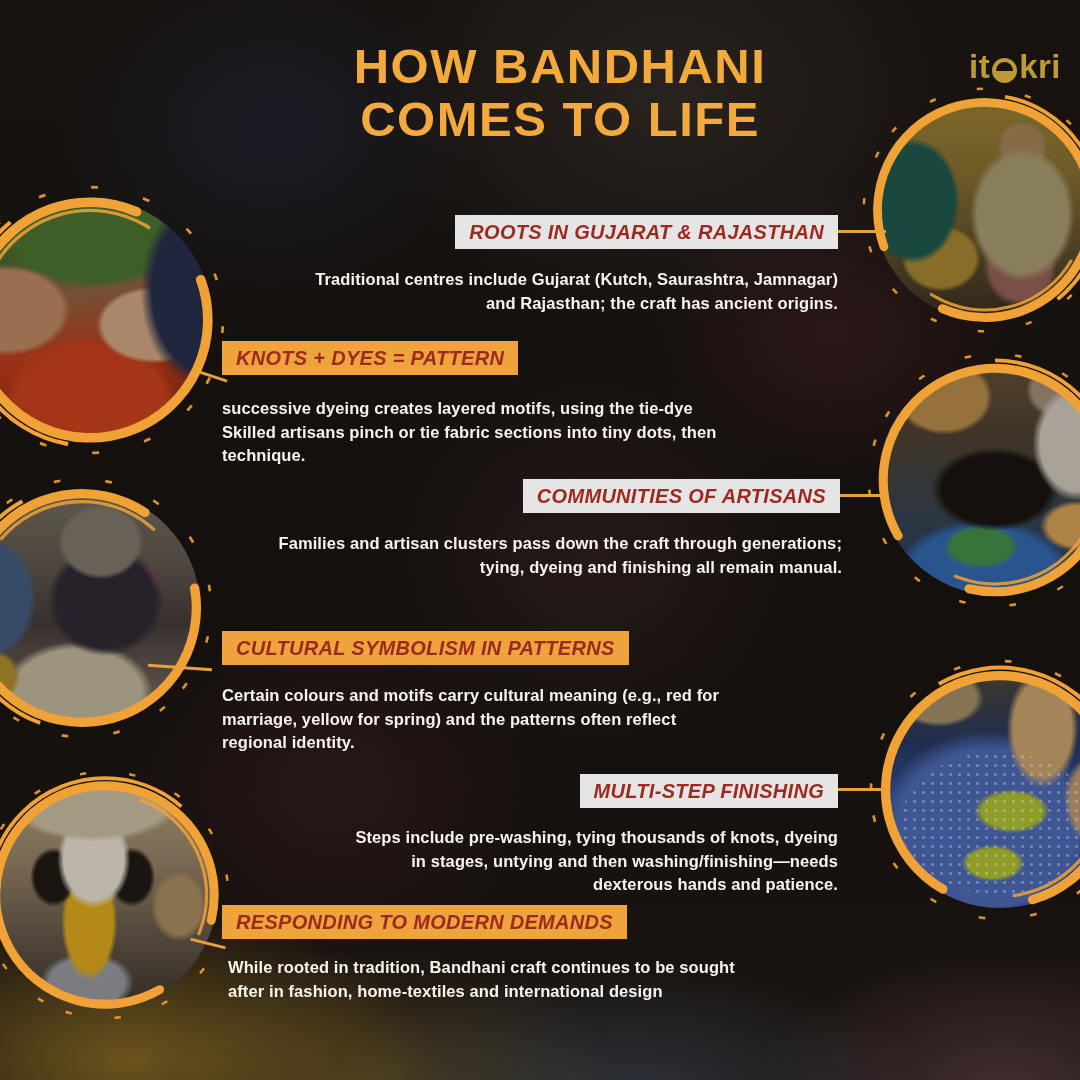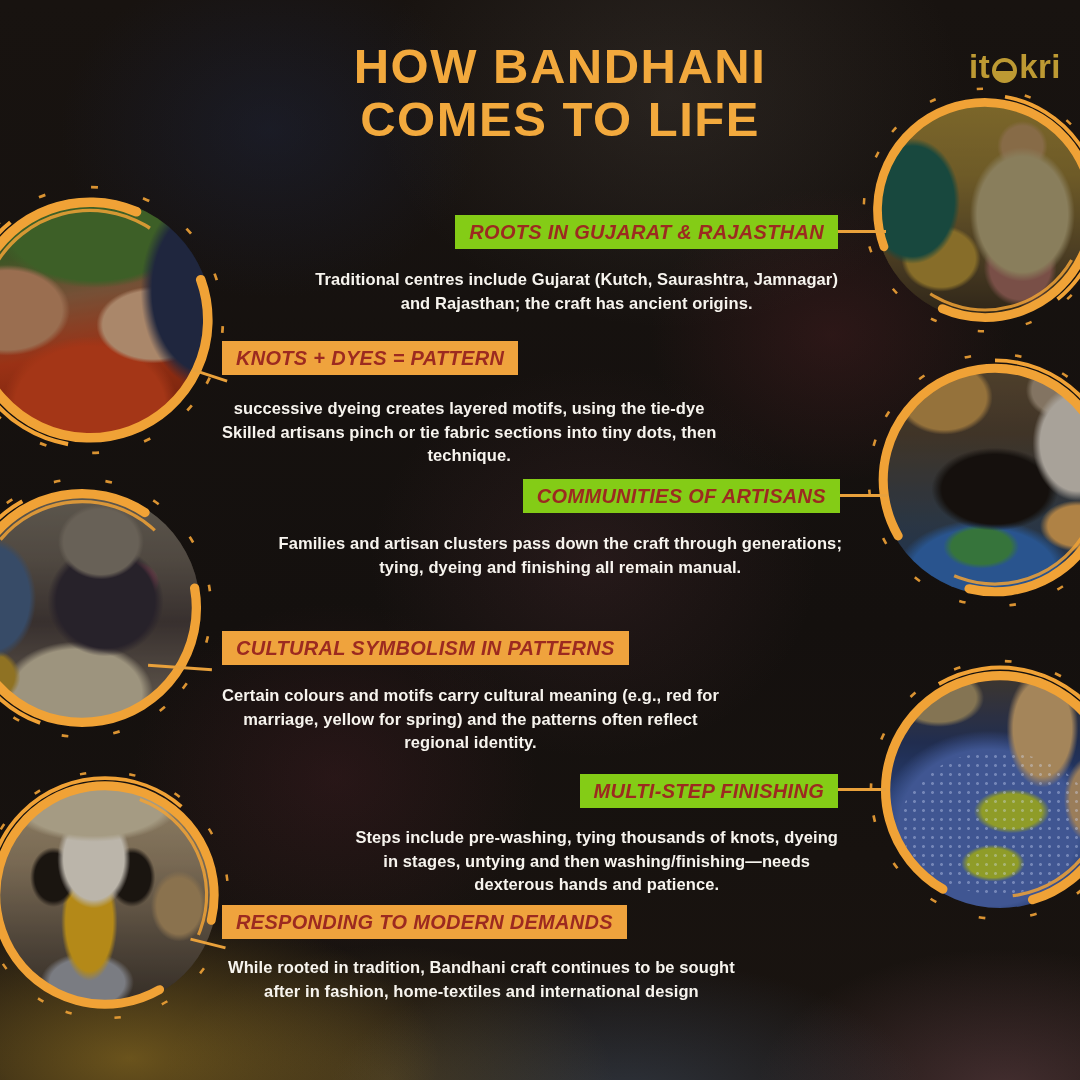--- a/index.html
+++ b/index.html
@@ -108,27 +108,27 @@
   .pc6 .photo::after{
     content:"";position:absolute;left:8%;right:10%;top:34%;bottom:6%;border-radius:50%;
     background-image:radial-gradient(rgba(215,226,255,0.35) 1px, transparent 1.9px);
     background-size:9px 9px;}
   
   .band{
     position:absolute;z-index:3;height:34px;display:flex;align-items:center;
     padding:0 14px;white-space:nowrap;
     font-style:italic;font-weight:bold;font-size:20px;letter-spacing:0.3px;color:#9C2A20;
   }
-  .band.cream{background:#84cc16;}
+  .band.cream{background:#e5e5e5;}
   .band.orange{background:#EFA33D;}
   .secbody{
     position:absolute;z-index:3;color:#F7F4EE;font-weight:bold;
     font-size:16.5px;line-height:23.5px;letter-spacing:0.1px;
   }
-  .secbody div{white-space:nowrap;text-align:center;}
+  .secbody div{white-space:nowrap;}
   .secbody.right{text-align:right;}
   .connector{position:absolute;z-index:2;height:3px;background:#E9A13B;}
   .s1-band{top:215px;right:242px;}  .s1-body{top:268px;right:242px;}
   .s1-conn{top:230px;left:836px;width:50px;}
   .s2-band{top:341px;left:222px;}   .s2-body{top:397px;left:222px;}
   .s2-conn{top:374px;left:192px;width:36px;transform:rotate(18deg);}
   .s3-band{top:479px;right:240px;}  .s3-body{top:532px;right:238px;}
   .s3-conn{top:494px;left:838px;width:50px;}
   .s4-band{top:631px;left:222px;}   .s4-body{top:684px;left:222px;}
   .s4-conn{top:666px;left:148px;width:64px;transform:rotate(4deg);}

